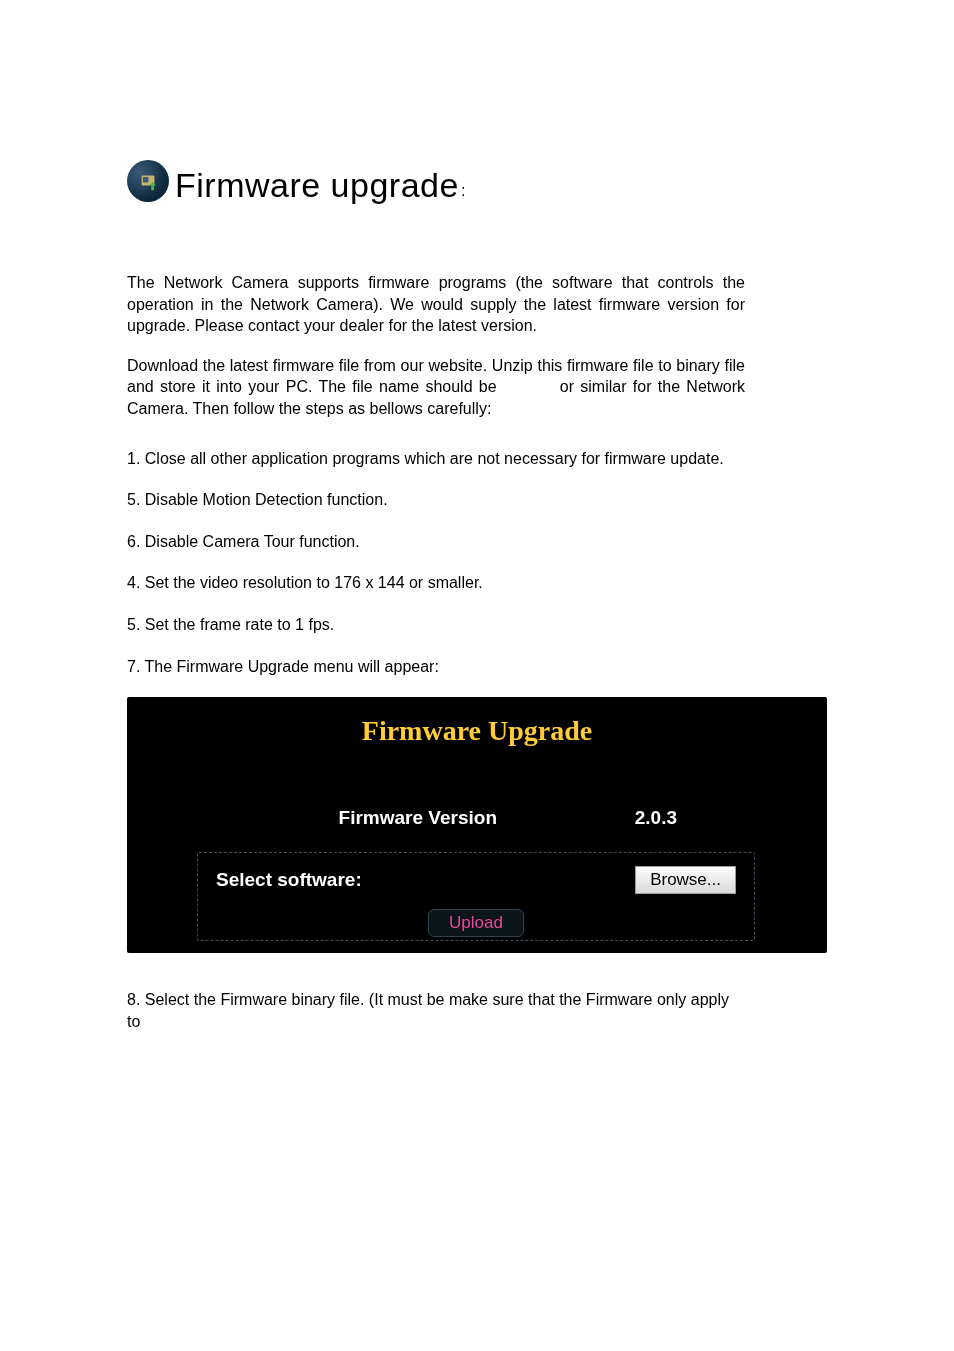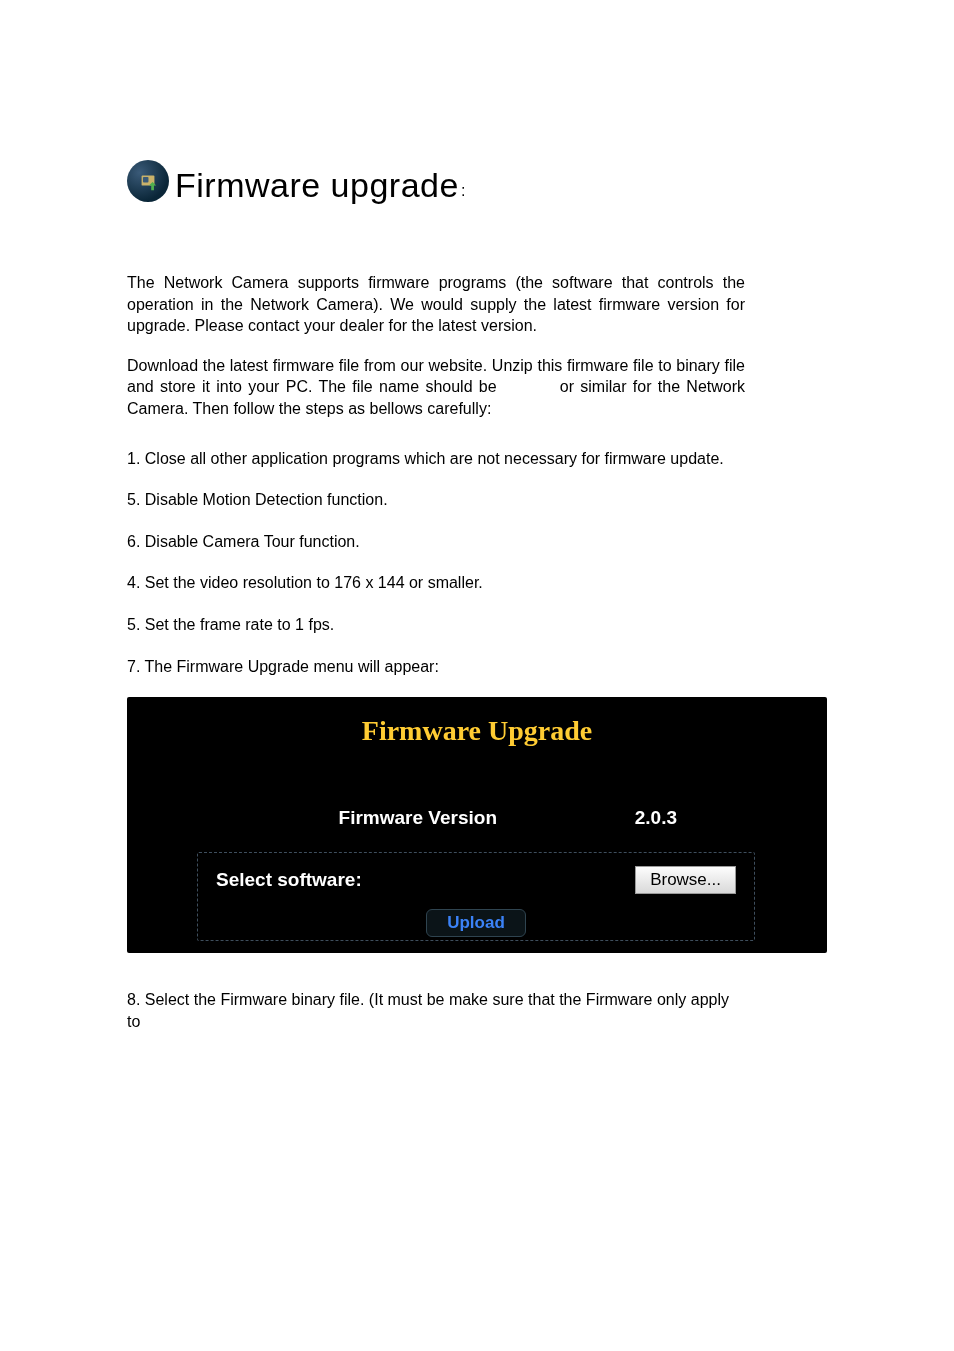--- a/index.html
+++ b/index.html
@@ -129,26 +129,25 @@
   }
   .fw-upload-row {
     display: flex;
     justify-content: center;
     margin-top: 14px;
   }
   .fw-upload-btn {
     height: 28px;
     padding: 0 20px;
     font-size: 17px;
-    color: #3b82f6;
+    color: #ec4899;
     background: #0b1418;
     border: 1px solid #2f4450;
     border-radius: 6px;
     cursor: pointer;
-    font-weight: bold;
   }
 </style>
 </head>
 <body>
 
 <div class="page">
 
   <div class="heading-row">
     <span class="heading-icon">
       <svg viewBox="0 0 24 24">

